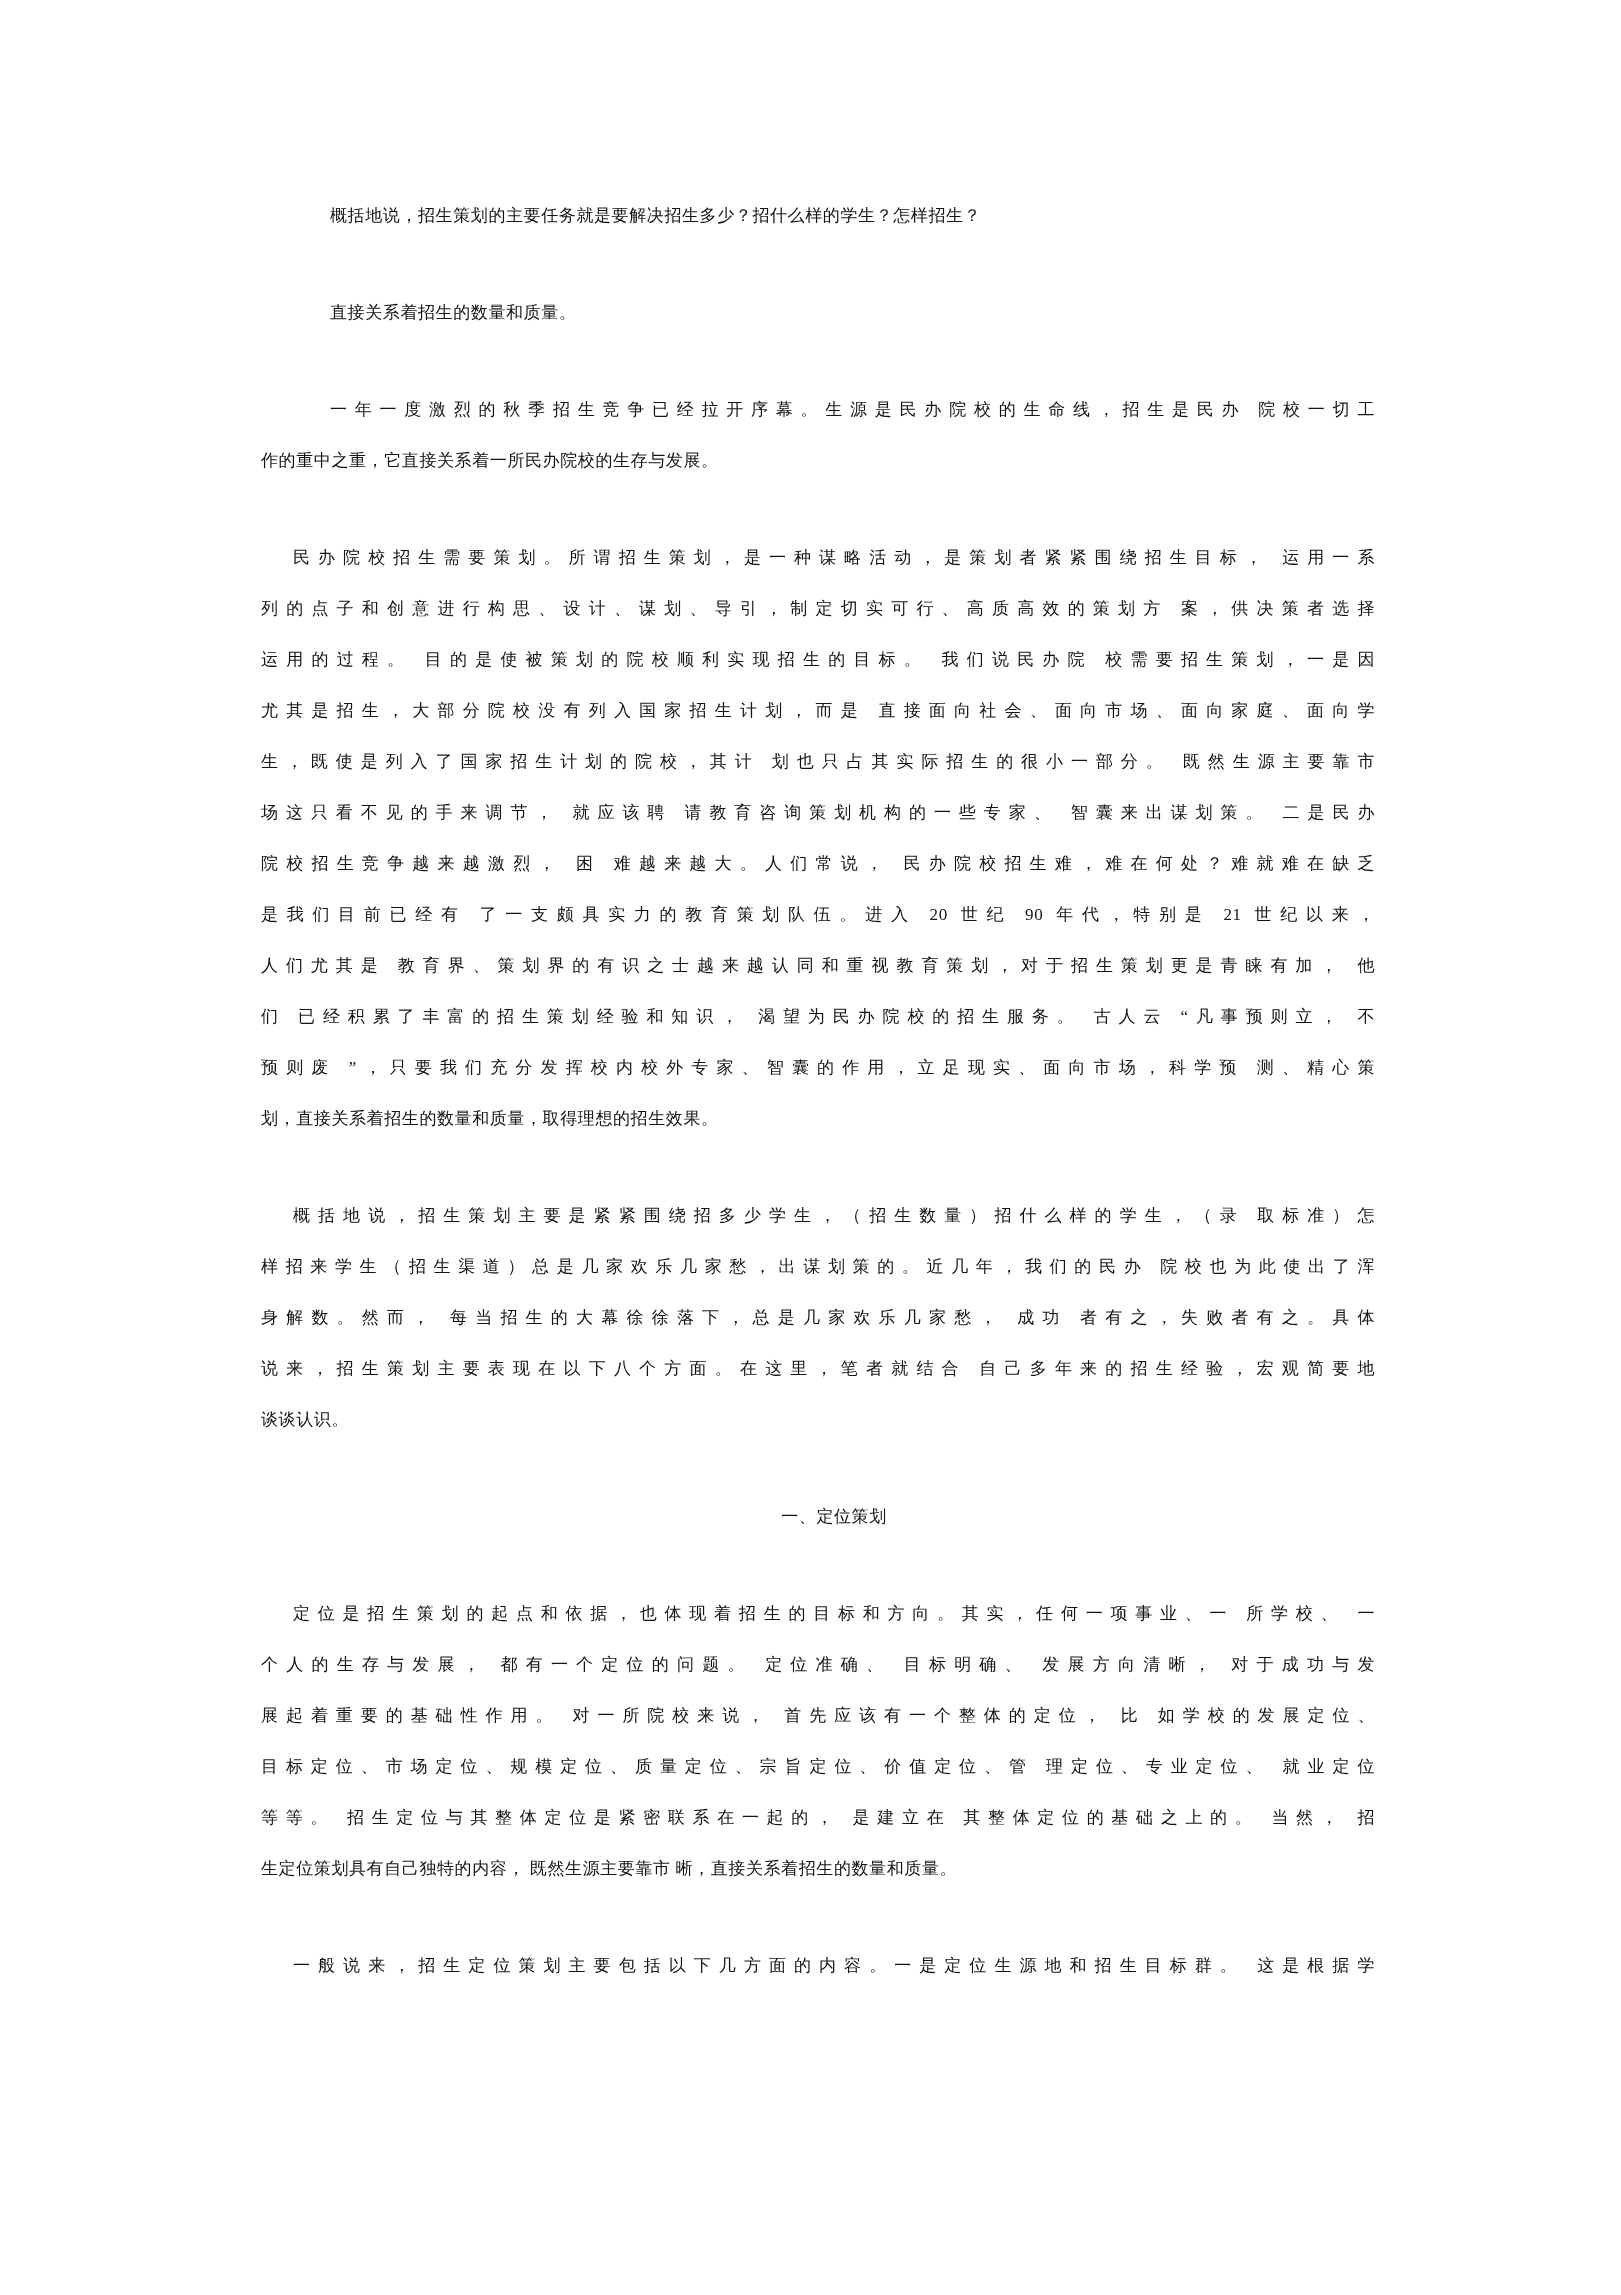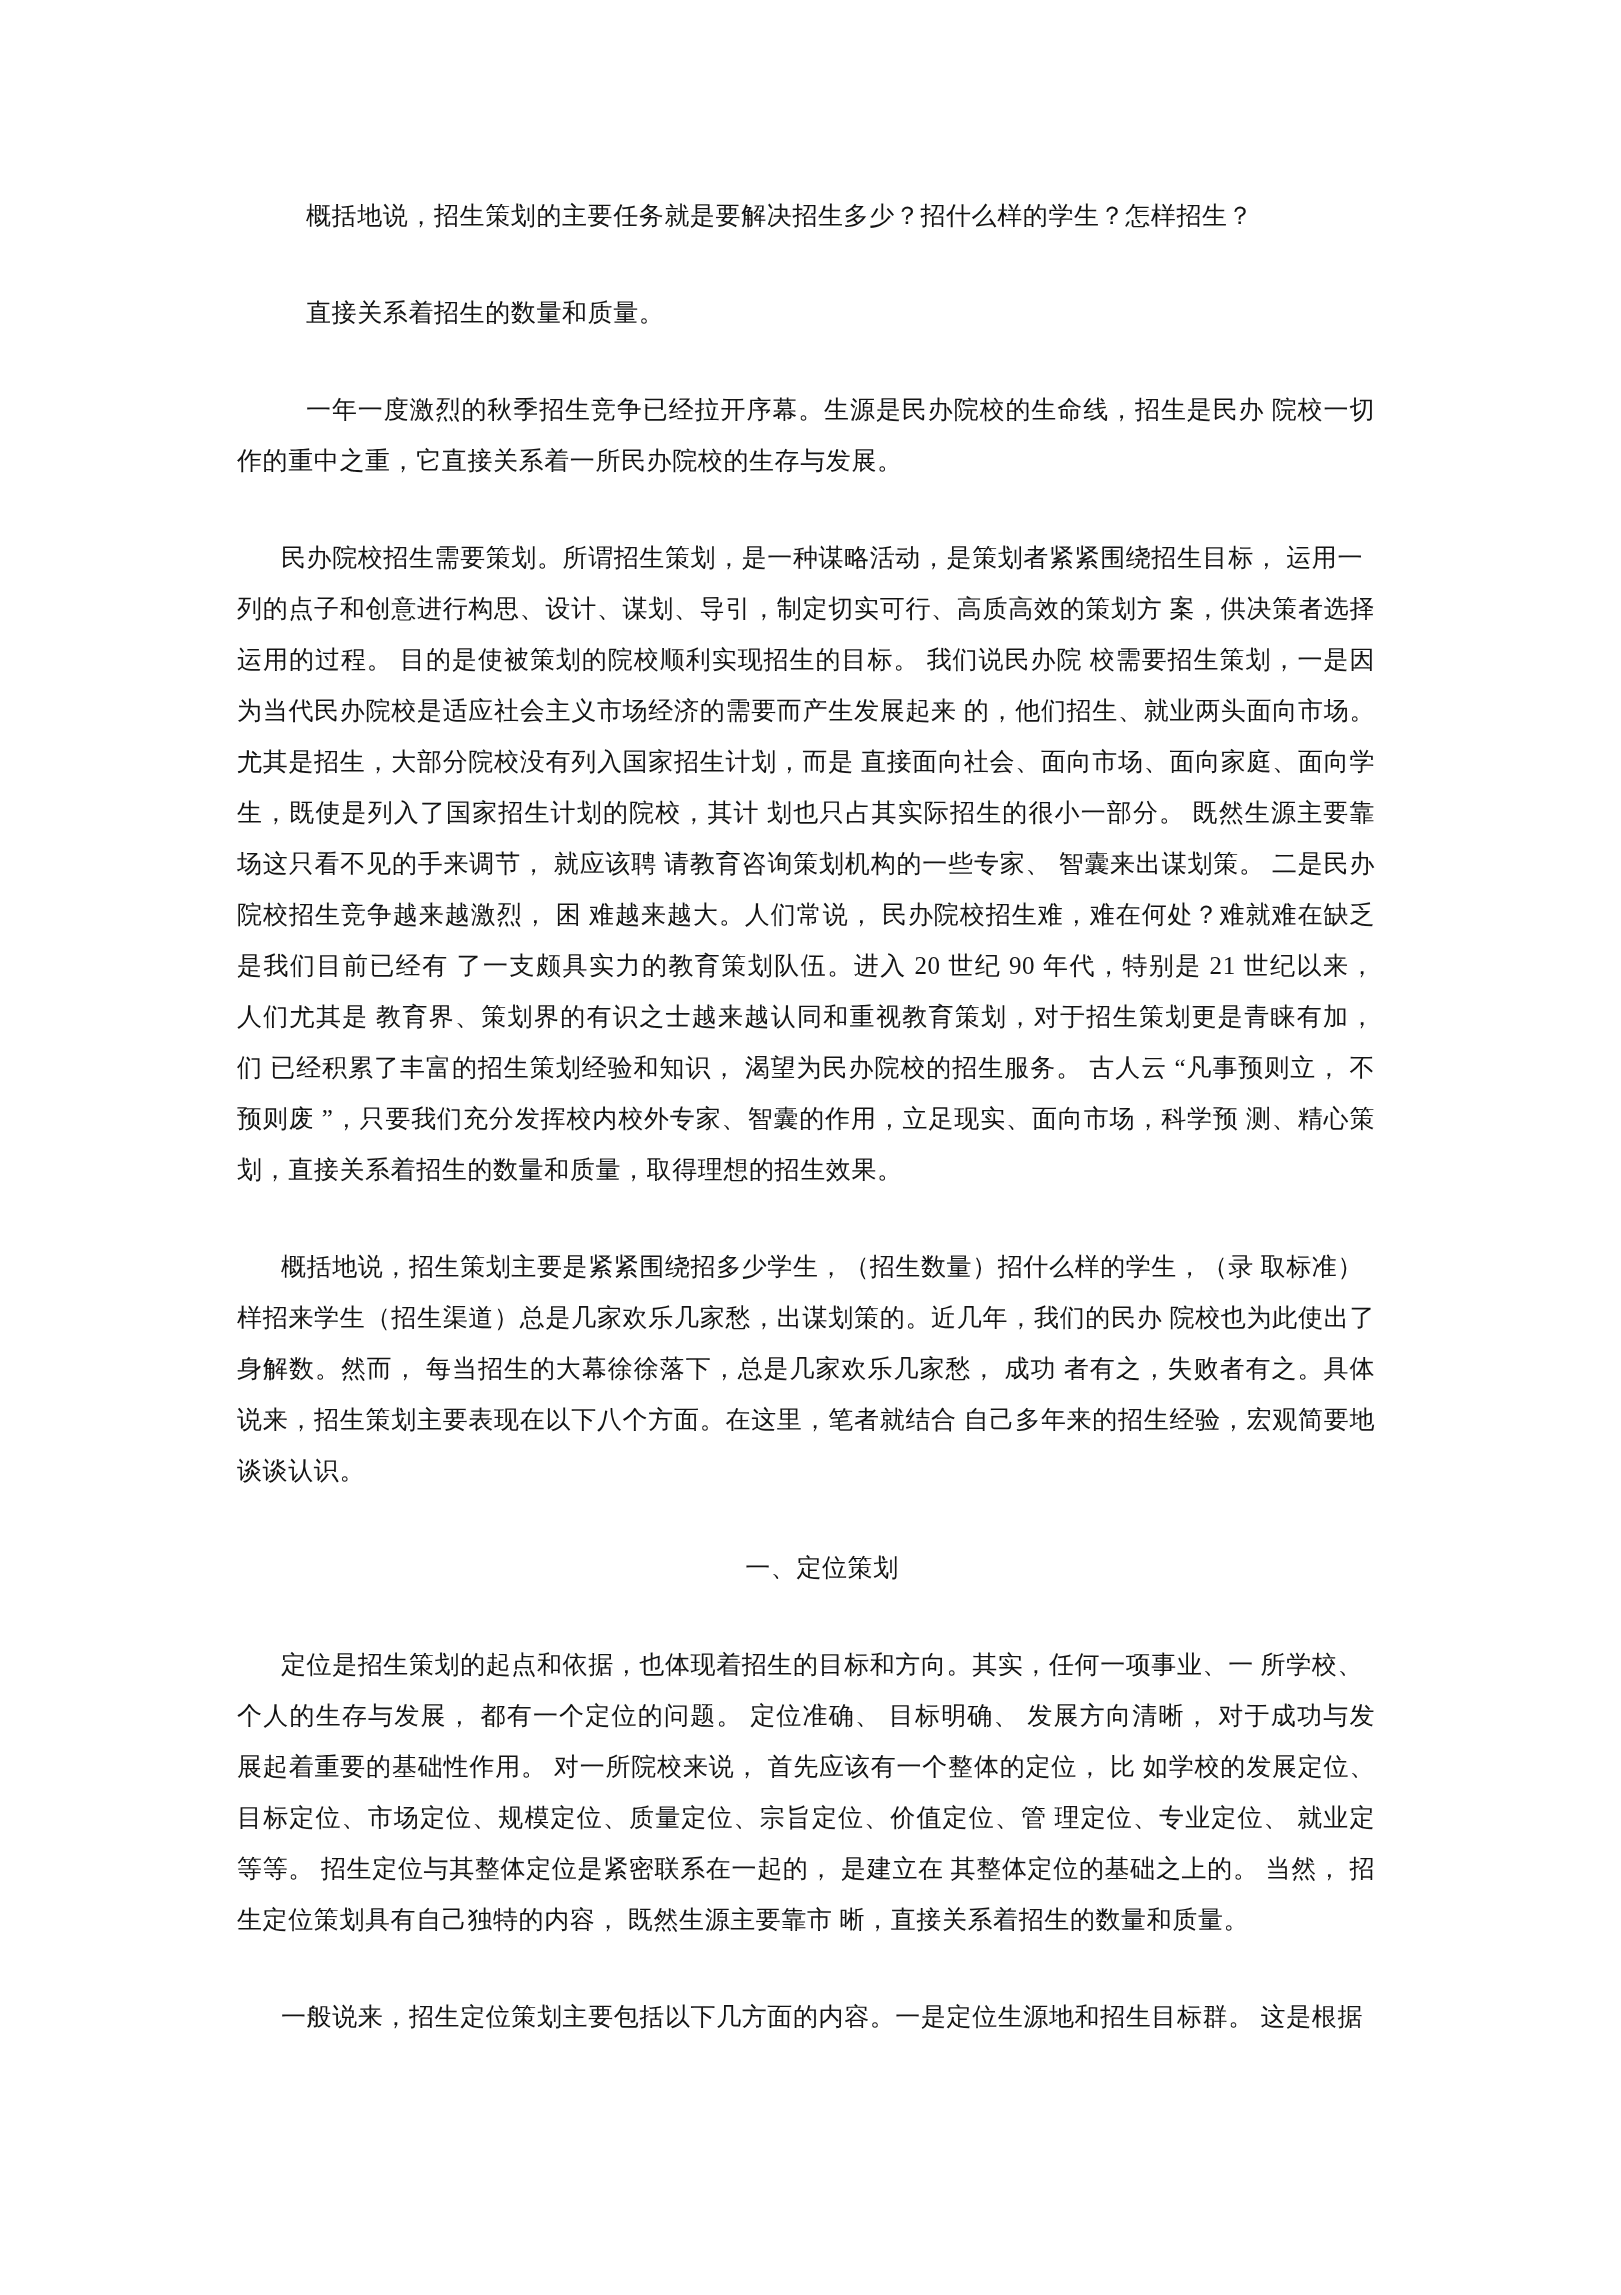--- a/index.html
+++ b/index.html
@@ -24,27 +24,28 @@
     position: absolute;
     left: 237px;
     top: 190px;
     width: 1138px;
   }
   .para {
     margin: 0 0 46px 0;
     padding: 0;
   }
   .ln {
-    font-size: 25px;
+    font-size: 17px;
     line-height: 51px;
     height: 51px;
     overflow: hidden;
     text-align: left;
     word-break: break-all;
     letter-spacing: 0.6px;
+    margin-left: 24px;
   }
   
   .jy {
     text-align: justify;
     text-align-last: justify;
   }
   
   .fi-a { text-indent: 69px; }
   .fi-b { text-indent: 32px; text-align: center; }
 </style>
@@ -64,21 +65,20 @@
 
     <div class="para">
       <div class="ln jy fi-a">一年一度激烈的秋季招生竞争已经拉开序幕。生源是民办院校的生命线，招生是民办 院校一切工</div>
       <div class="ln">作的重中之重，它直接关系着一所民办院校的生存与发展。</div>
     </div>
 
     <div class="para">
       <div class="ln jy fi-b">民办院校招生需要策划。所谓招生策划，是一种谋略活动，是策划者紧紧围绕招生目标， 运用一系</div>
       <div class="ln jy">列的点子和创意进行构思、设计、谋划、导引，制定切实可行、高质高效的策划方 案，供决策者选择</div>
       <div class="ln jy">运用的过程。 目的是使被策划的院校顺利实现招生的目标。 我们说民办院 校需要招生策划，一是因</div>
-      <div class="ln jy">为当代民办院校是适应社会主义市场经济的需要而产生发展起来 的，他们招生、就业两头面向市场。</div>
       <div class="ln jy">尤其是招生，大部分院校没有列入国家招生计划，而是 直接面向社会、面向市场、面向家庭、面向学</div>
       <div class="ln jy">生，既使是列入了国家招生计划的院校，其计 划也只占其实际招生的很小一部分。 既然生源主要靠市</div>
       <div class="ln jy">场这只看不见的手来调节， 就应该聘 请教育咨询策划机构的一些专家、 智囊来出谋划策。 二是民办</div>
       <div class="ln jy">院校招生竞争越来越激烈， 困 难越来越大。人们常说， 民办院校招生难，难在何处？难就难在缺乏</div>
       <div class="ln jy">是我们目前已经有 了一支颇具实力的教育策划队伍。进入 20 世纪 90 年代，特别是 21 世纪以来，</div>
       <div class="ln jy">人们尤其是 教育界、策划界的有识之士越来越认同和重视教育策划，对于招生策划更是青睐有加， 他</div>
       <div class="ln jy">们 已经积累了丰富的招生策划经验和知识， 渴望为民办院校的招生服务。 古人云 “凡事预则立， 不</div>
       <div class="ln jy">预则废 ”，只要我们充分发挥校内校外专家、智囊的作用，立足现实、面向市场，科学预 测、精心策</div>
       <div class="ln">划，直接关系着招生的数量和质量，取得理想的招生效果。</div>
     </div>

